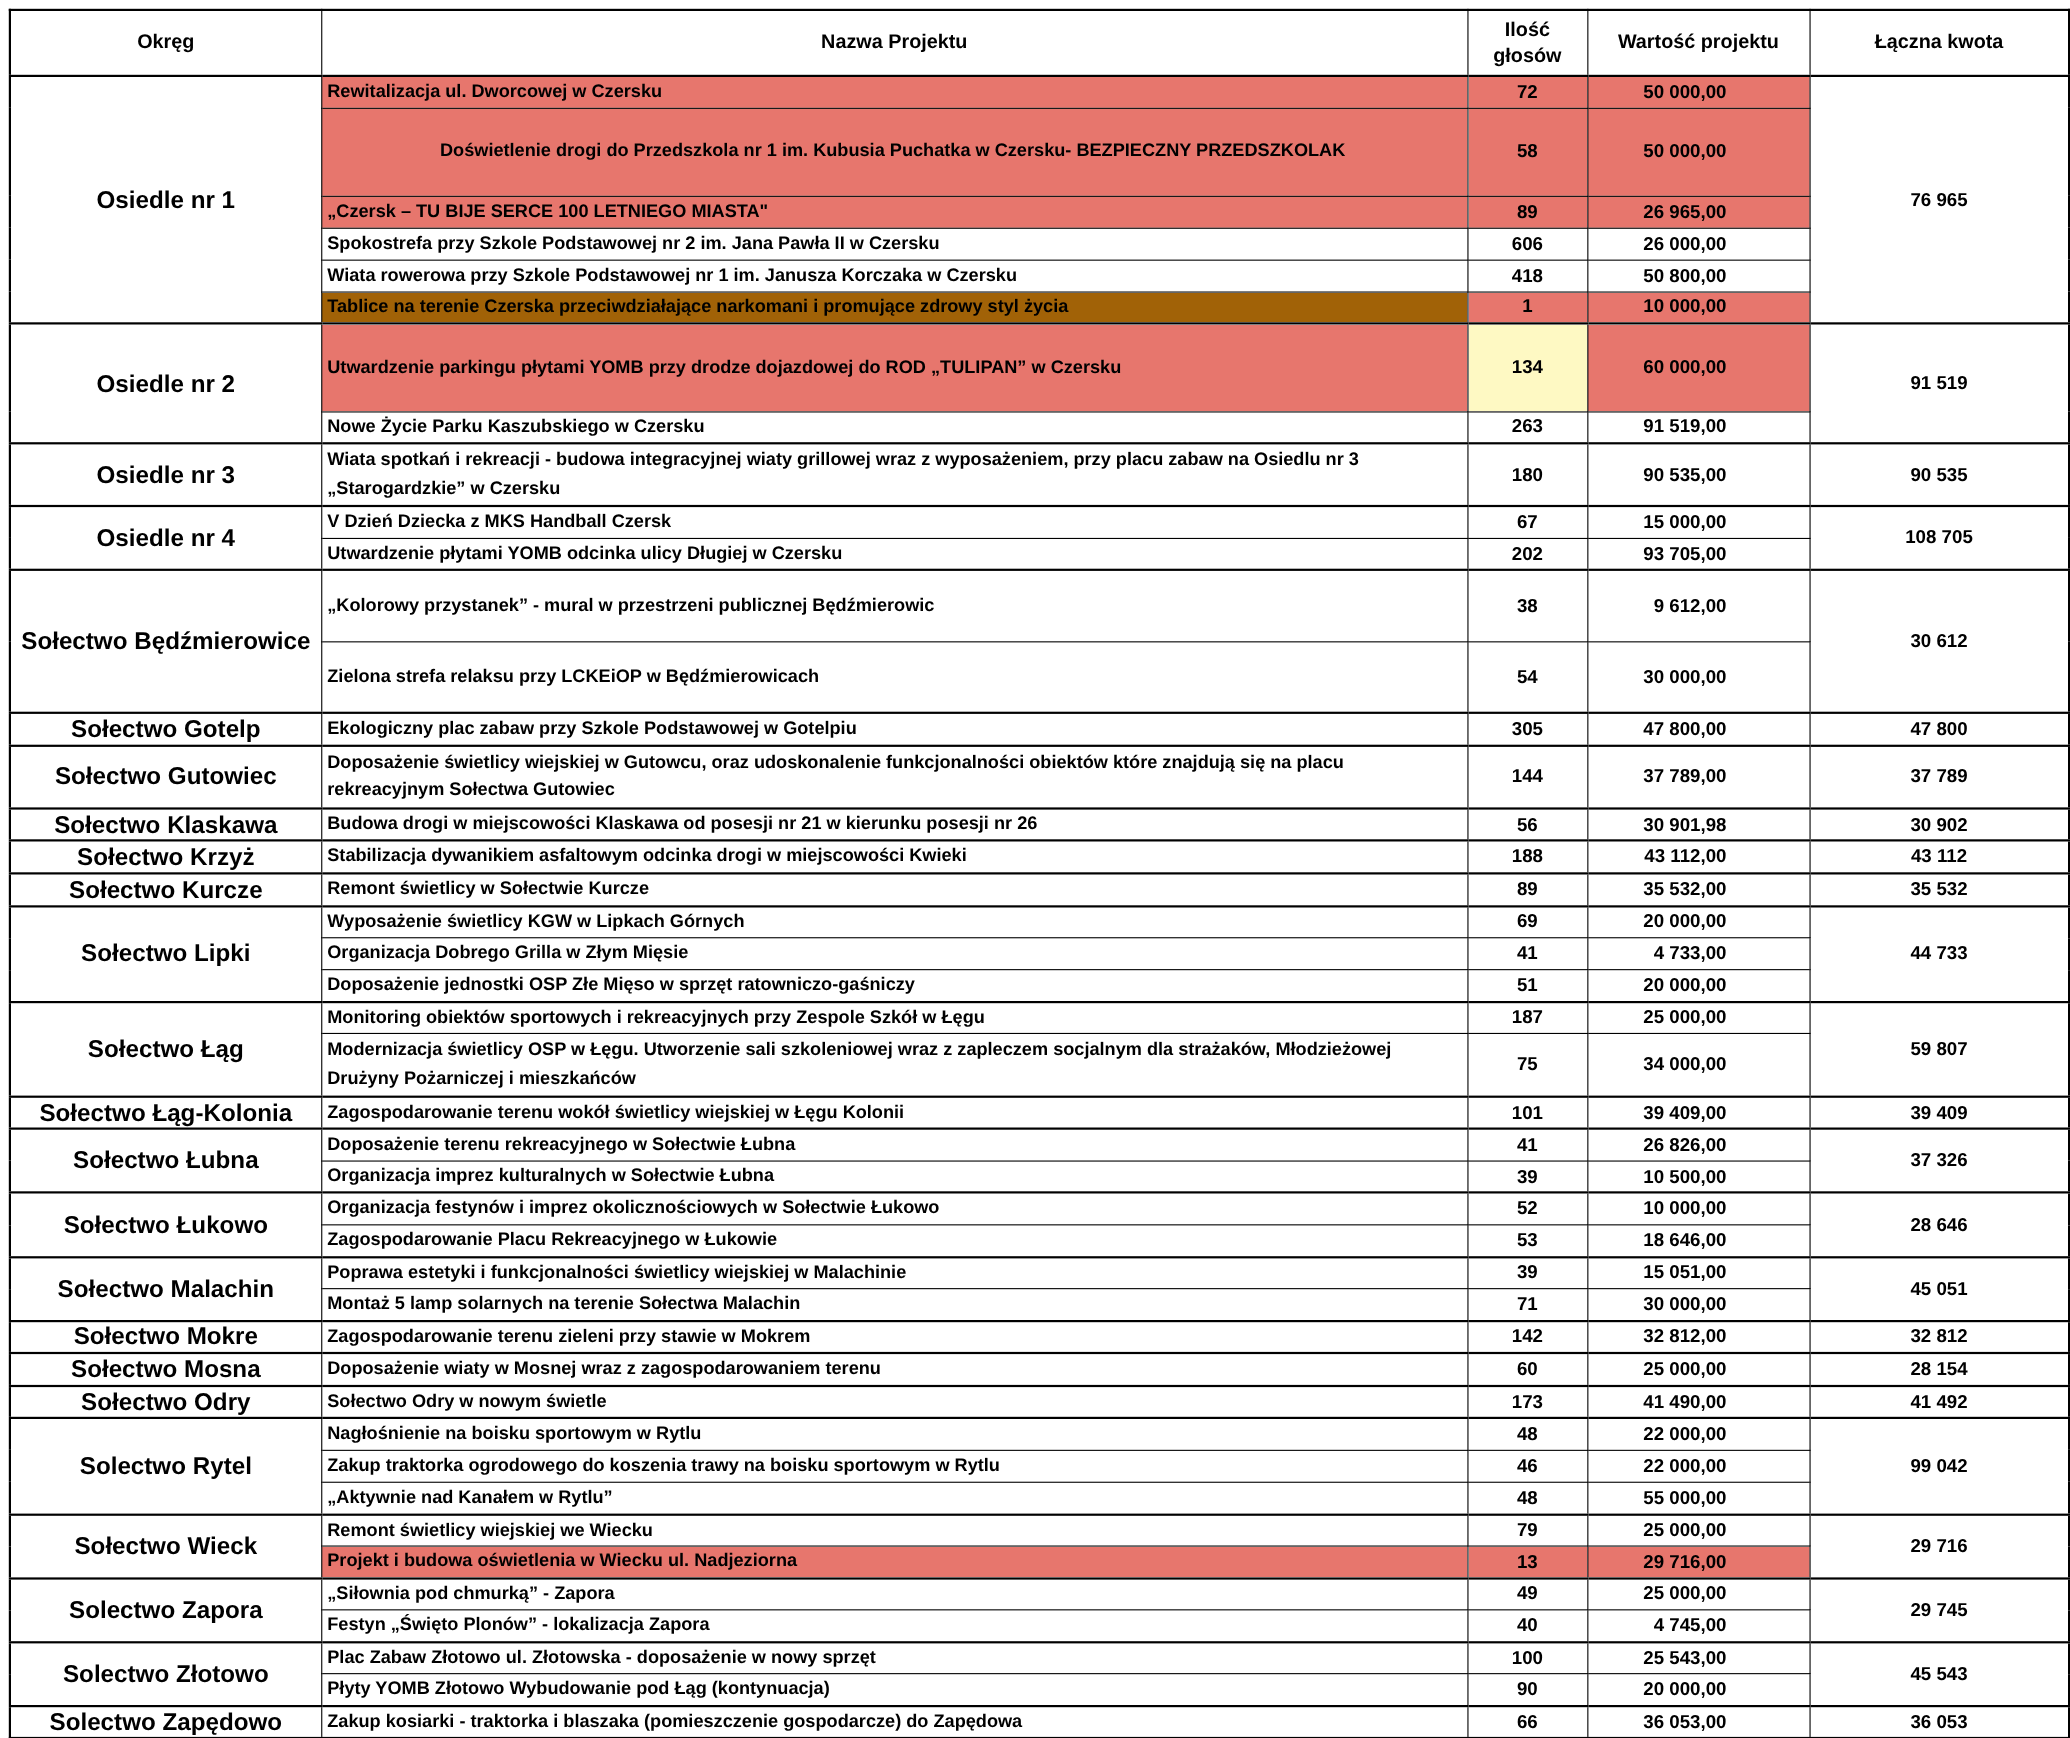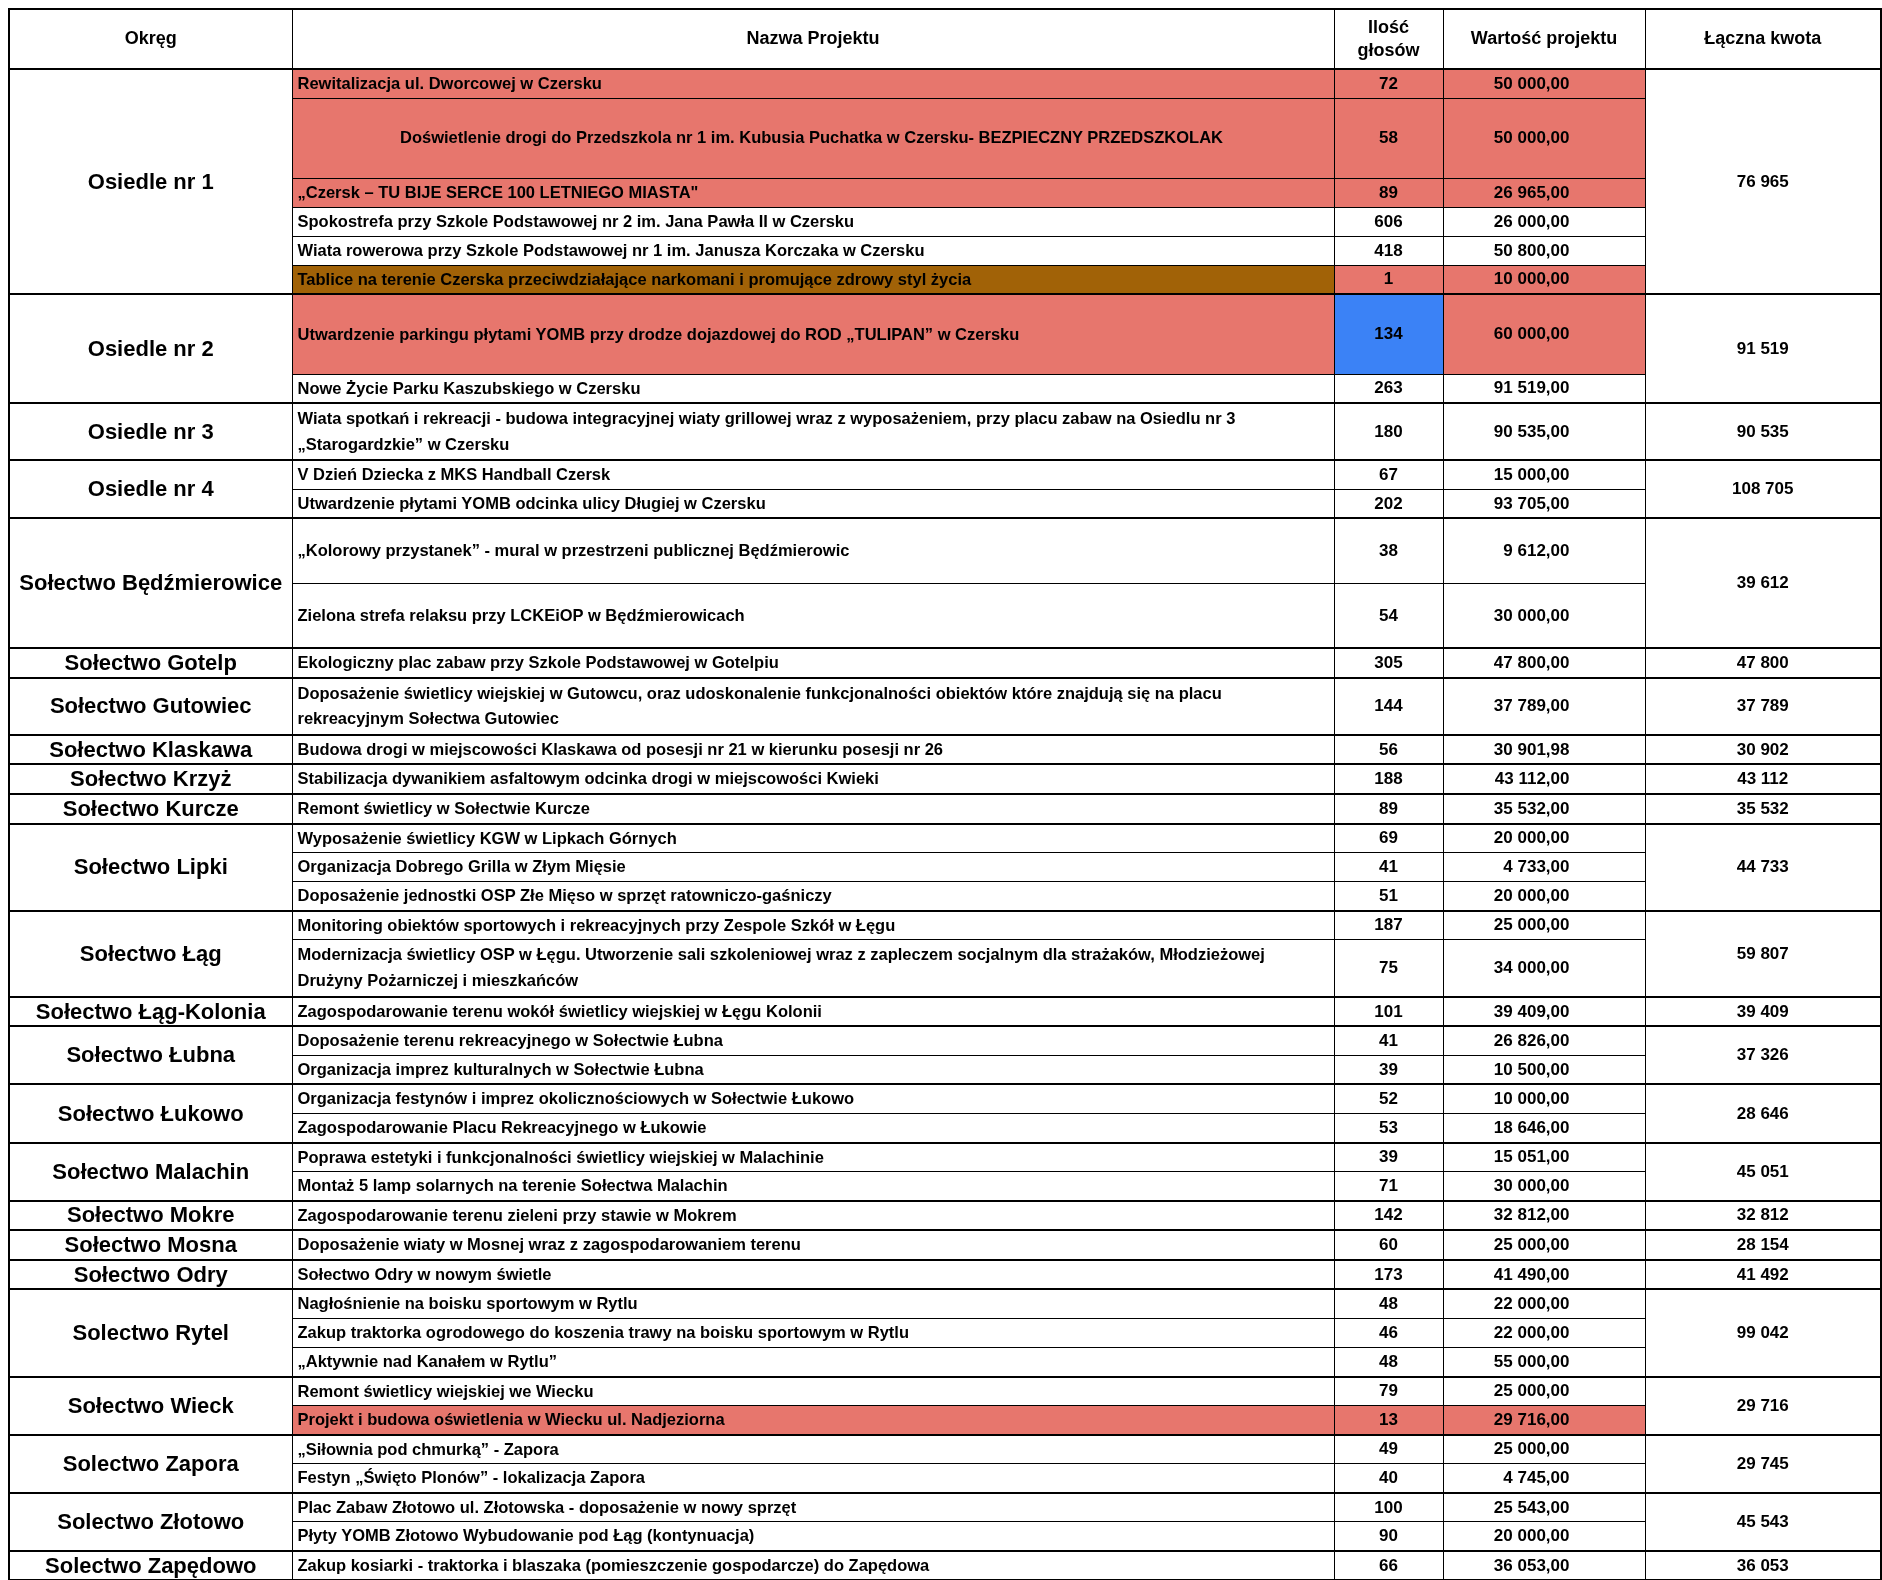--- a/index.html
+++ b/index.html
@@ -121,21 +121,21 @@
         <td class="value">50 800,00</td>
       </tr>
       <tr class="h-s">
         <td class="name" style="background-color: #a16207;">Tablice na terenie Czerska przeciwdziałające narkomani i promujące zdrowy styl życia</td>
         <td class="votes" style="background-color: rgb(231, 118, 109);">1</td>
         <td class="value" style="background-color: rgb(231, 118, 109);">10 000,00</td>
       </tr>
       <tr class="group-start h-l">
         <td class="okreg" rowspan="2">Osiedle nr 2</td>
         <td class="name" style="background-color: rgb(231, 118, 109);">Utwardzenie parkingu płytami YOMB przy drodze dojazdowej do ROD „TULIPAN” w Czersku</td>
-        <td class="votes" style="background-color: #3b82f6;">134</td>
+        <td class="votes" style="background-color: #fef9c3;">134</td>
         <td class="value" style="background-color: rgb(231, 118, 109);">60 000,00</td>
         <td class="total" rowspan="2">91 519</td>
       </tr>
       <tr class="h-s">
         <td class="name">Nowe Życie Parku Kaszubskiego w Czersku</td>
         <td class="votes">263</td>
         <td class="value">91 519,00</td>
       </tr>
       <tr class="group-start h-m">
         <td class="okreg" rowspan="1">Osiedle nr 3</td>
@@ -154,21 +154,21 @@
       <tr class="h-s">
         <td class="name">Utwardzenie płytami YOMB odcinka ulicy Długiej w Czersku</td>
         <td class="votes">202</td>
         <td class="value">93 705,00</td>
       </tr>
       <tr class="group-start h-b">
         <td class="okreg" rowspan="2">Sołectwo Będźmierowice</td>
         <td class="name">„Kolorowy przystanek” - mural w przestrzeni publicznej Będźmierowic</td>
         <td class="votes">38</td>
         <td class="value">9 612,00</td>
-        <td class="total" rowspan="2">39 612</td>
+        <td class="total" rowspan="2">30 612</td>
       </tr>
       <tr class="h-b">
         <td class="name">Zielona strefa relaksu przy LCKEiOP w Będźmierowicach</td>
         <td class="votes">54</td>
         <td class="value">30 000,00</td>
       </tr>
       <tr class="group-start h-s">
         <td class="okreg" rowspan="1">Sołectwo Gotelp</td>
         <td class="name">Ekologiczny plac zabaw przy Szkole Podstawowej w Gotelpiu</td>
         <td class="votes">305</td>

